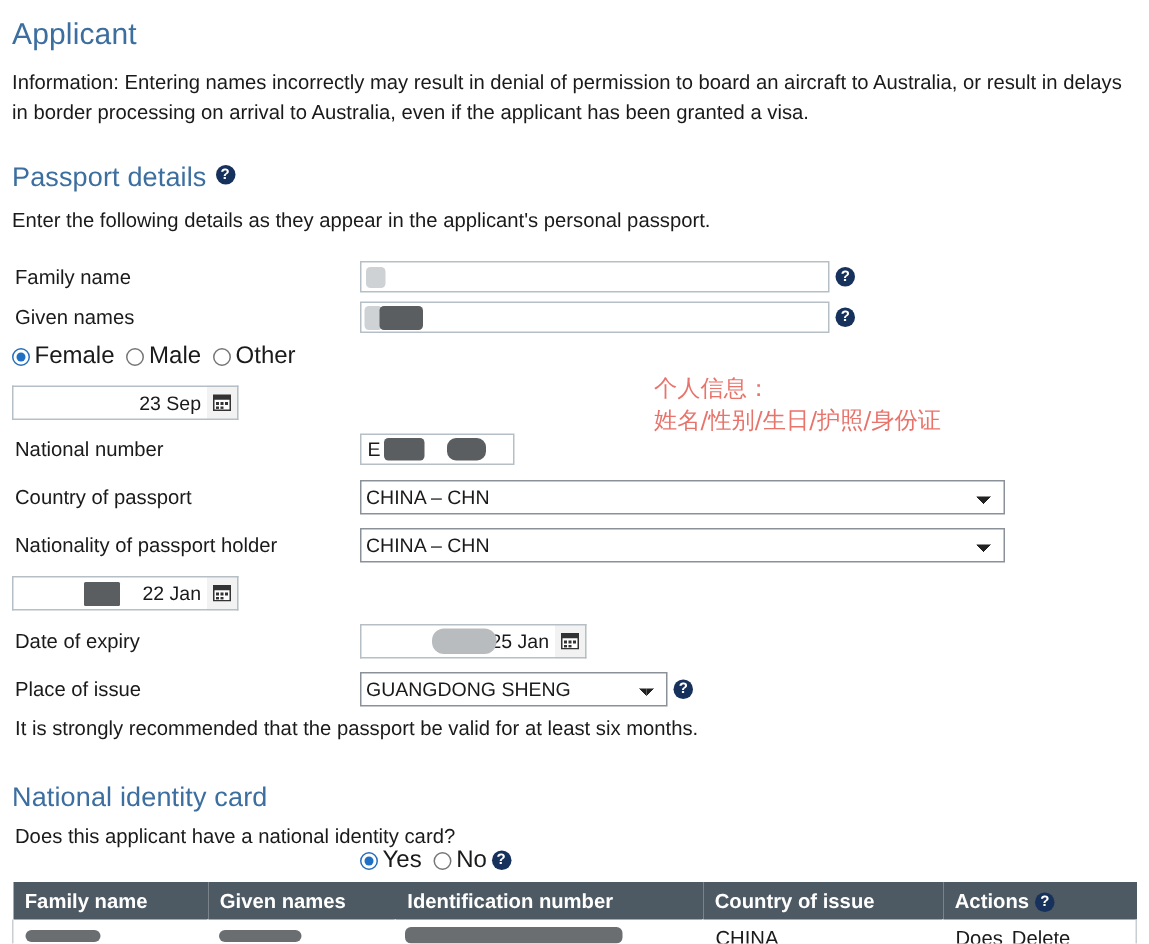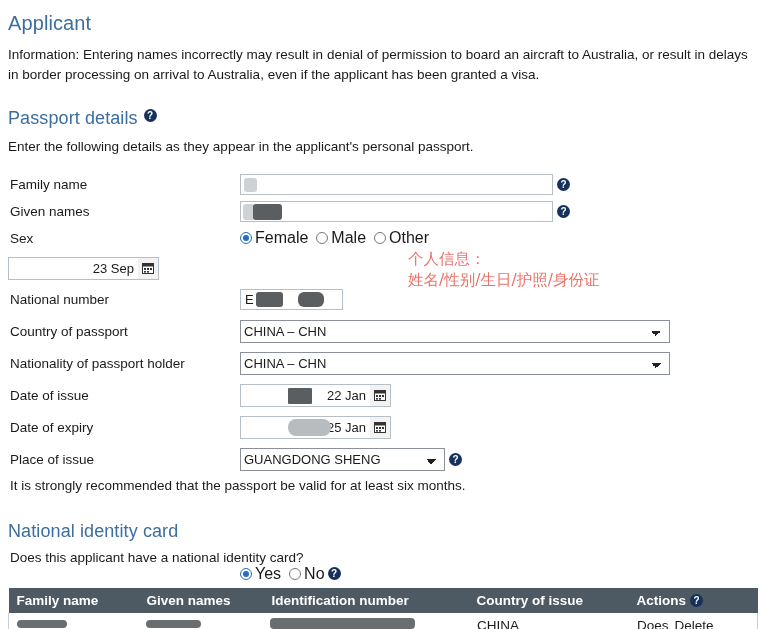--- a/index.html
+++ b/index.html
@@ -217,21 +217,20 @@
     <div class="lbl">Given names</div>
     <div class="ctl" style="position:relative;">
       <input class="txt w-wide" type="text" value="" style="">
       <span class="redact light" style="left:3px; top:3px; width:12px; height:16px;"></span>
       <span class="redact dark" style="left:13px; top:3px; width:29px; height:16px;"></span>
       <span class="helpicon">?</span>
     </div>
   </div>
 
   <div class="formrow">
-    <div class="lbl">Sex</div>
     <div class="ctl radiogroup">
       <label class="radioitem">
         <span class="radio on"></span>
         <span class="radiolabel">Female</span>
       </label>
       <label class="radioitem">
         <span class="radio"></span>
         <span class="radiolabel">Male</span>
       </label>
       <label class="radioitem">
@@ -281,21 +280,20 @@
   <div class="formrow" style="margin-top:5px;">
     <div class="lbl">Nationality of passport holder</div>
     <div class="ctl">
       <select class="sel w-country">
         <option>CHINA – CHN</option>
       </select>
     </div>
   </div>
 
   <div class="formrow" style="margin-top:5px;">
-    <div class="lbl">Date of issue</div>
     <div class="ctl" style="position:relative;">
       <span class="datewrap">
         <input class="txt w-date" type="text" value="22 Jan" style="">
         <span class="calbtn">
           <svg width="12" height="12" viewBox="0 0 12 12" aria-hidden="true">
             <rect x="0.5" y="1.5" width="11" height="10" fill="#ffffff" stroke="#333" stroke-width="1"></rect>
             <rect x="0.5" y="1.5" width="11" height="3" fill="#333"></rect>
             <rect x="2" y="6" width="2" height="2" fill="#333"></rect>
             <rect x="5" y="6" width="2" height="2" fill="#333"></rect>
             <rect x="8" y="6" width="2" height="2" fill="#333"></rect>
@@ -381,16 +379,16 @@
           <span class="redact" style="left:6px; top:5px; width:145px; height:11px; border-radius:4px;"></span>
         </td>
         <td>CHINA</td>
         <td>
           <a class="rowlink">Does</a><a class="rowlink">Delete</a>
         </td>
       </tr>
     </tbody>
   </table>
 
-  <div class="annot" style="left:408px; top:237px;">个人信息：
+  <div class="annot" style="left:436px; top:237px;">个人信息：
 姓名/性别/生日/护照/身份证</div>
 
 </div>
 
 </body></html>

